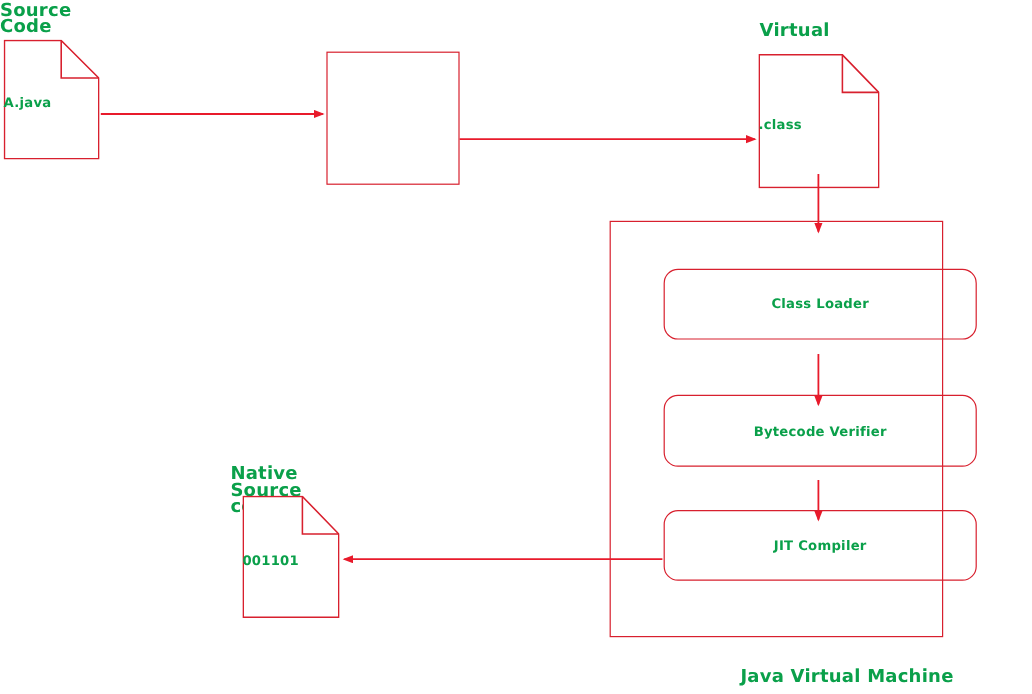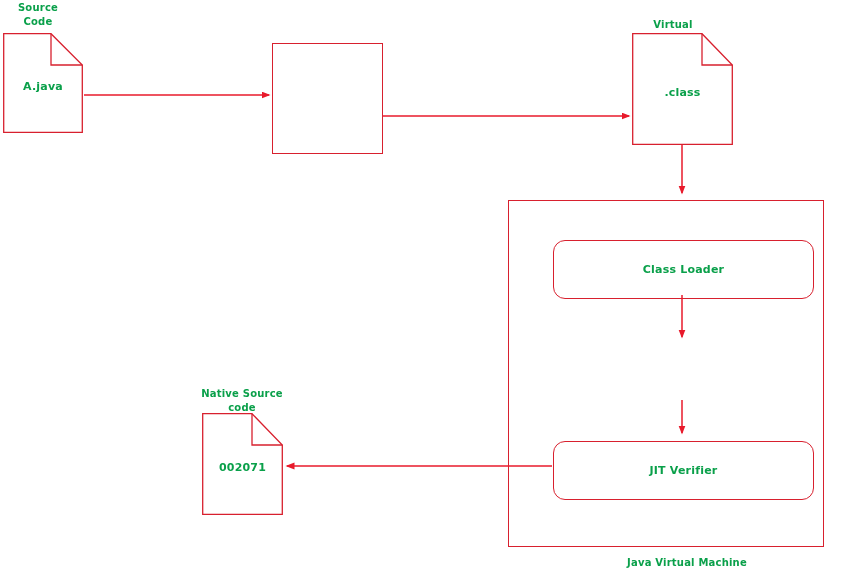--- a/index.html
+++ b/index.html
@@ -11,42 +11,41 @@
     position: relative;
     width: 860px;
     height: 578px;
     background: var(--background, #ffffff);
     font-family: "DejaVu Sans", "Liberation Sans", sans-serif;
     overflow: hidden;
   }
   .lbl {
     position: absolute;
     color: var(--green, #0aa04a);
-    font-size: 10px;
+    font-size: 15px;
     font-weight: bold;
     line-height: 14px;
-    text-align: center;
+    text-align: left;
     white-space: pre-line;
     letter-spacing: 0.2px;
   }
   .doc {
     position: absolute;
   }
   .doc svg {
     position: absolute;
     left: 0; top: 0;
     width: 100%; height: 100%;
     display: block;
   }
   .doc-text {
     position: absolute;
     left: 0; right: 0;
     top: calc(50% + 3px);
     transform: translateY(-50%);
-    text-align: center;
     color: var(--green, #0aa04a);
     font-size: 11px;
     font-weight: bold;
     letter-spacing: 0.2px;
   }
   .box {
     position: absolute;
     border: 1.3px solid var(--line-red, #d8202e);
     background: transparent;
     box-sizing: border-box;
@@ -98,55 +97,58 @@
 
   <div class="lbl" style="left:0px; top:1px; width:76px;">Source
 Code</div>
 
 
   <div class="lbl" style="left:633px; top:18px; width:80px;">Virtual</div>
 
   <div class="lbl" style="left:192px; top:387px; width:100px;">Native Source
 code</div>
 
-  <div class="lbl" style="left:587px; top:556px; width:200px;">Java Virtual Machine</div>
+  <div class="lbl" style="left:617px; top:556px; width:200px;">Java Virtual Machine</div>
 
   <div class="doc" style="left:3px; top:33px; width:80px; height:100px;">
     <svg viewBox="0 0 80 100" preserveAspectRatio="none">
       <path class="doc-outline" d="M0.7,0.7 L48,0.7 L79.3,32 L79.3,99.3 L0.7,99.3 Z"></path>
       <path class="doc-fold" d="M48,0.7 L48,32 L79.3,32"></path>
     </svg>
     <div class="doc-text">A.java</div>
   </div>
 
   <div class="box" style="left:272px; top:43px; width:111px; height:111px;"></div>
 
-  <div class="doc" style="left:632px; top:33px; width:101px; height:112px;">
+  <div class="doc" style="left:632px; top:45px; width:101px; height:112px;">
     <svg viewBox="0 0 101 112" preserveAspectRatio="none">
       <path class="doc-outline" d="M0.7,0.7 L70,0.7 L100.3,32 L100.3,111.3 L0.7,111.3 Z"></path>
       <path class="doc-fold" d="M70,0.7 L70,32 L100.3,32"></path>
     </svg>
     <div class="doc-text">.class</div>
   </div>
 
-  <div class="box" style="left:508px; top:200px; width:316px; height:347px;text-align:right;">
+  <div class="box" style="left:508px; top:184px; width:278px; height:347px;text-align:right;">
     <div class="rbox rbox-class-loader">
       <span>Class Loader</span>
     </div>
+    <div class="rbox rbox-bytecode-verifier">
+      <span>Bytecode Verifier</span>
+    </div>
     <div class="rbox rbox-jit-compiler">
-      <span>JIT Verifier</span>
+      <span>JIT Compiler</span>
     </div>
   </div>
 
   <div class="doc" style="left:202px; top:413px; width:81px; height:102px;">
     <svg viewBox="0 0 81 102" preserveAspectRatio="none">
       <path class="doc-outline" d="M0.7,0.7 L50,0.7 L80.3,32 L80.3,101.3 L0.7,101.3 Z"></path>
       <path class="doc-fold" d="M50,0.7 L50,32 L80.3,32"></path>
     </svg>
-    <div class="doc-text">002071</div>
+    <div class="doc-text">001101</div>
   </div>
 
   <svg class="arrows">
     <defs>
       <marker id="ah" markerWidth="10" markerHeight="8" refX="7.5" refY="3.5" orient="auto" markerUnits="userSpaceOnUse">
         <path d="M0,0 L9,3.5 L0,7 Z" style="fill:var(--arrow-red, #e81a2b);"></path>
       </marker>
     </defs>
     <line class="arrow-line" x1="84" y1="95" x2="269" y2="95" marker-end="url(#ah)"></line>
     <line class="arrow-line" x1="383" y1="116" x2="629" y2="116" marker-end="url(#ah)"></line>

